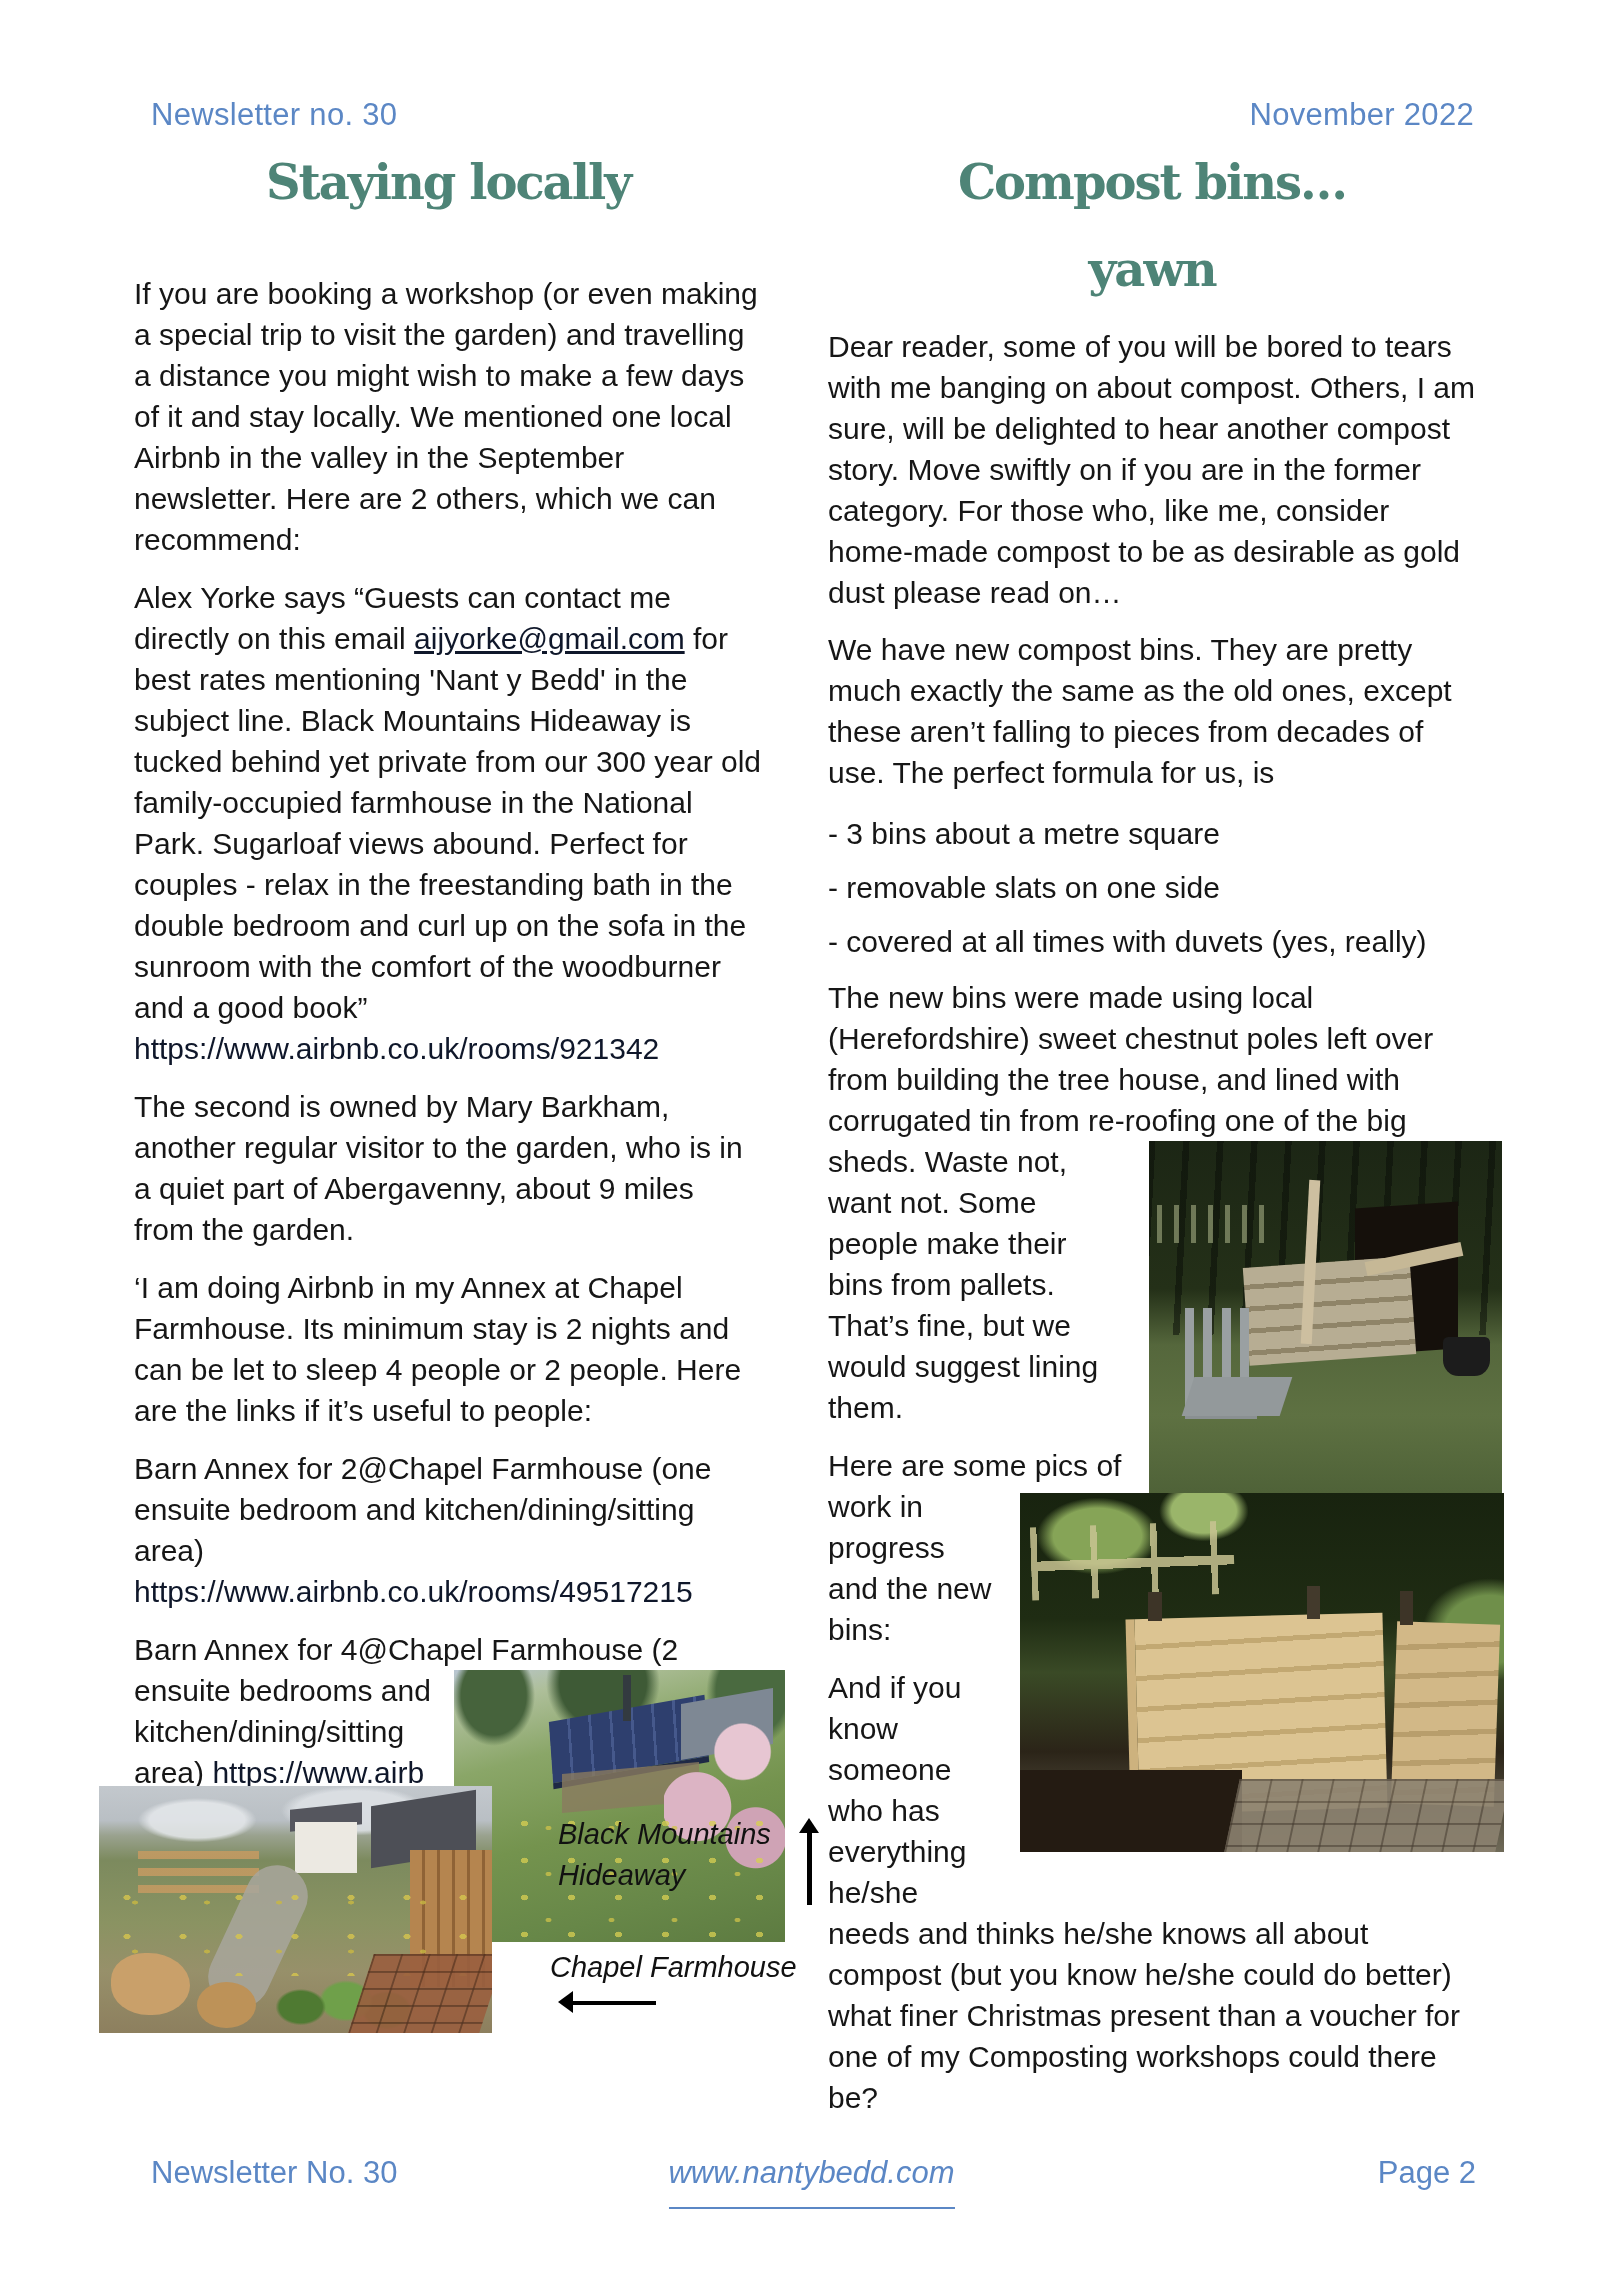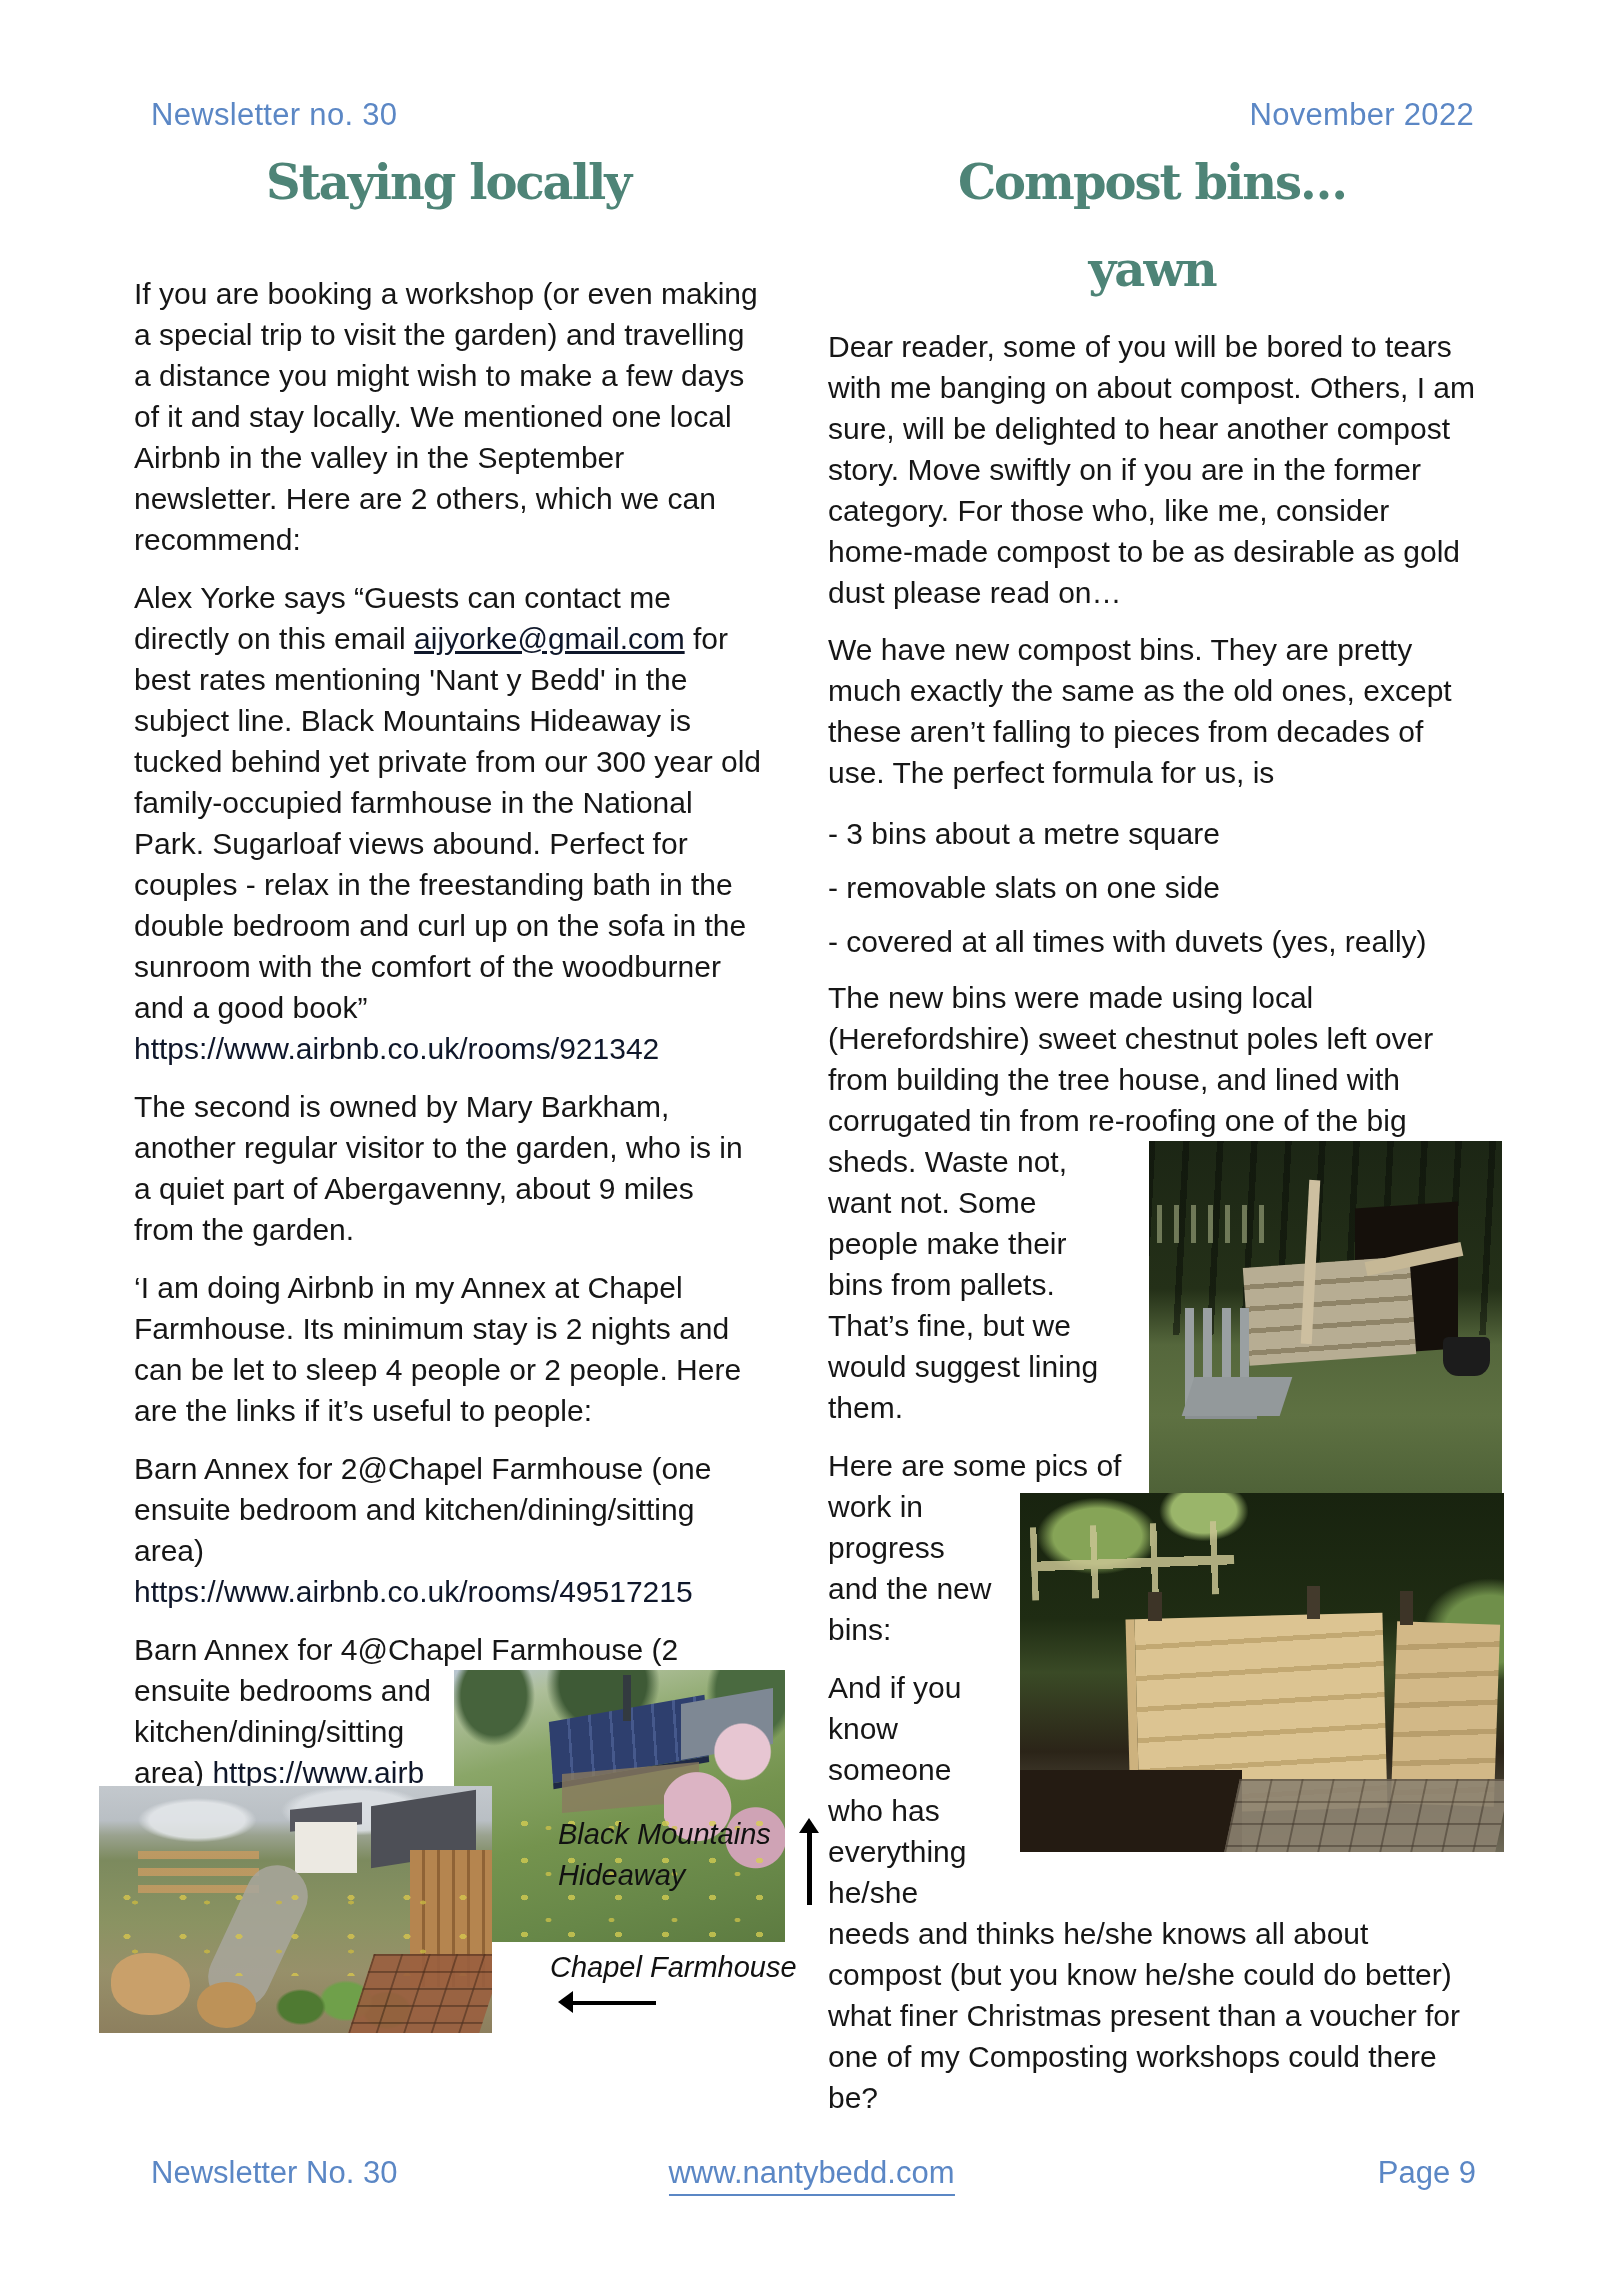--- a/index.html
+++ b/index.html
@@ -139,21 +139,21 @@
   .arrow-up .shaft { position:absolute; left:11px; top:10.5px; width:4.6px; height:76px; background:#000; }
   .arrow-up .head  { position:absolute; left:2.6px; top:0; width:0; height:0;
     border-left:10.5px solid transparent; border-right:10.5px solid transparent; border-bottom:15.7px solid #000; }
   .arrow-left { position:absolute; left:558px; top:1990px; width:99px; height:26px; }
   .arrow-left .shaft { position:absolute; left:9.2px; top:10.5px; width:89px; height:4.6px; background:#000; }
   .arrow-left .head  { position:absolute; left:0; top:1.3px; width:0; height:0;
     border-top:11px solid transparent; border-bottom:11px solid transparent; border-right:15.7px solid #000; }
 
   .ftr-txt { position:absolute; top:2155px; font-size:31px; color:#5b87c5; }
   .ftr-left { left:151px; }
-  .ftr-center { left:50%; transform:translateX(-50%); border-bottom:2.6px solid #5b87c5; padding-bottom:3px; cursor:pointer; }
+  .ftr-center { left:50%; transform:translateX(-50%); border-bottom:2.6px solid #5b87c5; padding-bottom:16px; cursor:pointer;font-style:italic; }
   .ftr-right { right:147px; }
 </style>
 </head>
 <body>
 
 <div class="page">
 
   <span class="hdr-txt hdr-left">Newsletter no. 30</span>
   <span class="hdr-txt hdr-right">November 2022</span>
 
@@ -242,16 +242,16 @@
       <div class="shaft"></div>
     </div>
   <div class="cap cap-cf">Chapel Farmhouse</div>
   <div class="arrow-left">
       <div class="head"></div>
       <div class="shaft"></div>
     </div>
 
   <span class="ftr-txt ftr-left">Newsletter No. 30</span>
   <span class="ftr-txt ftr-center">www.nantybedd.com</span>
-  <span class="ftr-txt ftr-right">Page 9</span>
+  <span class="ftr-txt ftr-right">Page 2</span>
 
 </div>
 
 
 </body></html>

